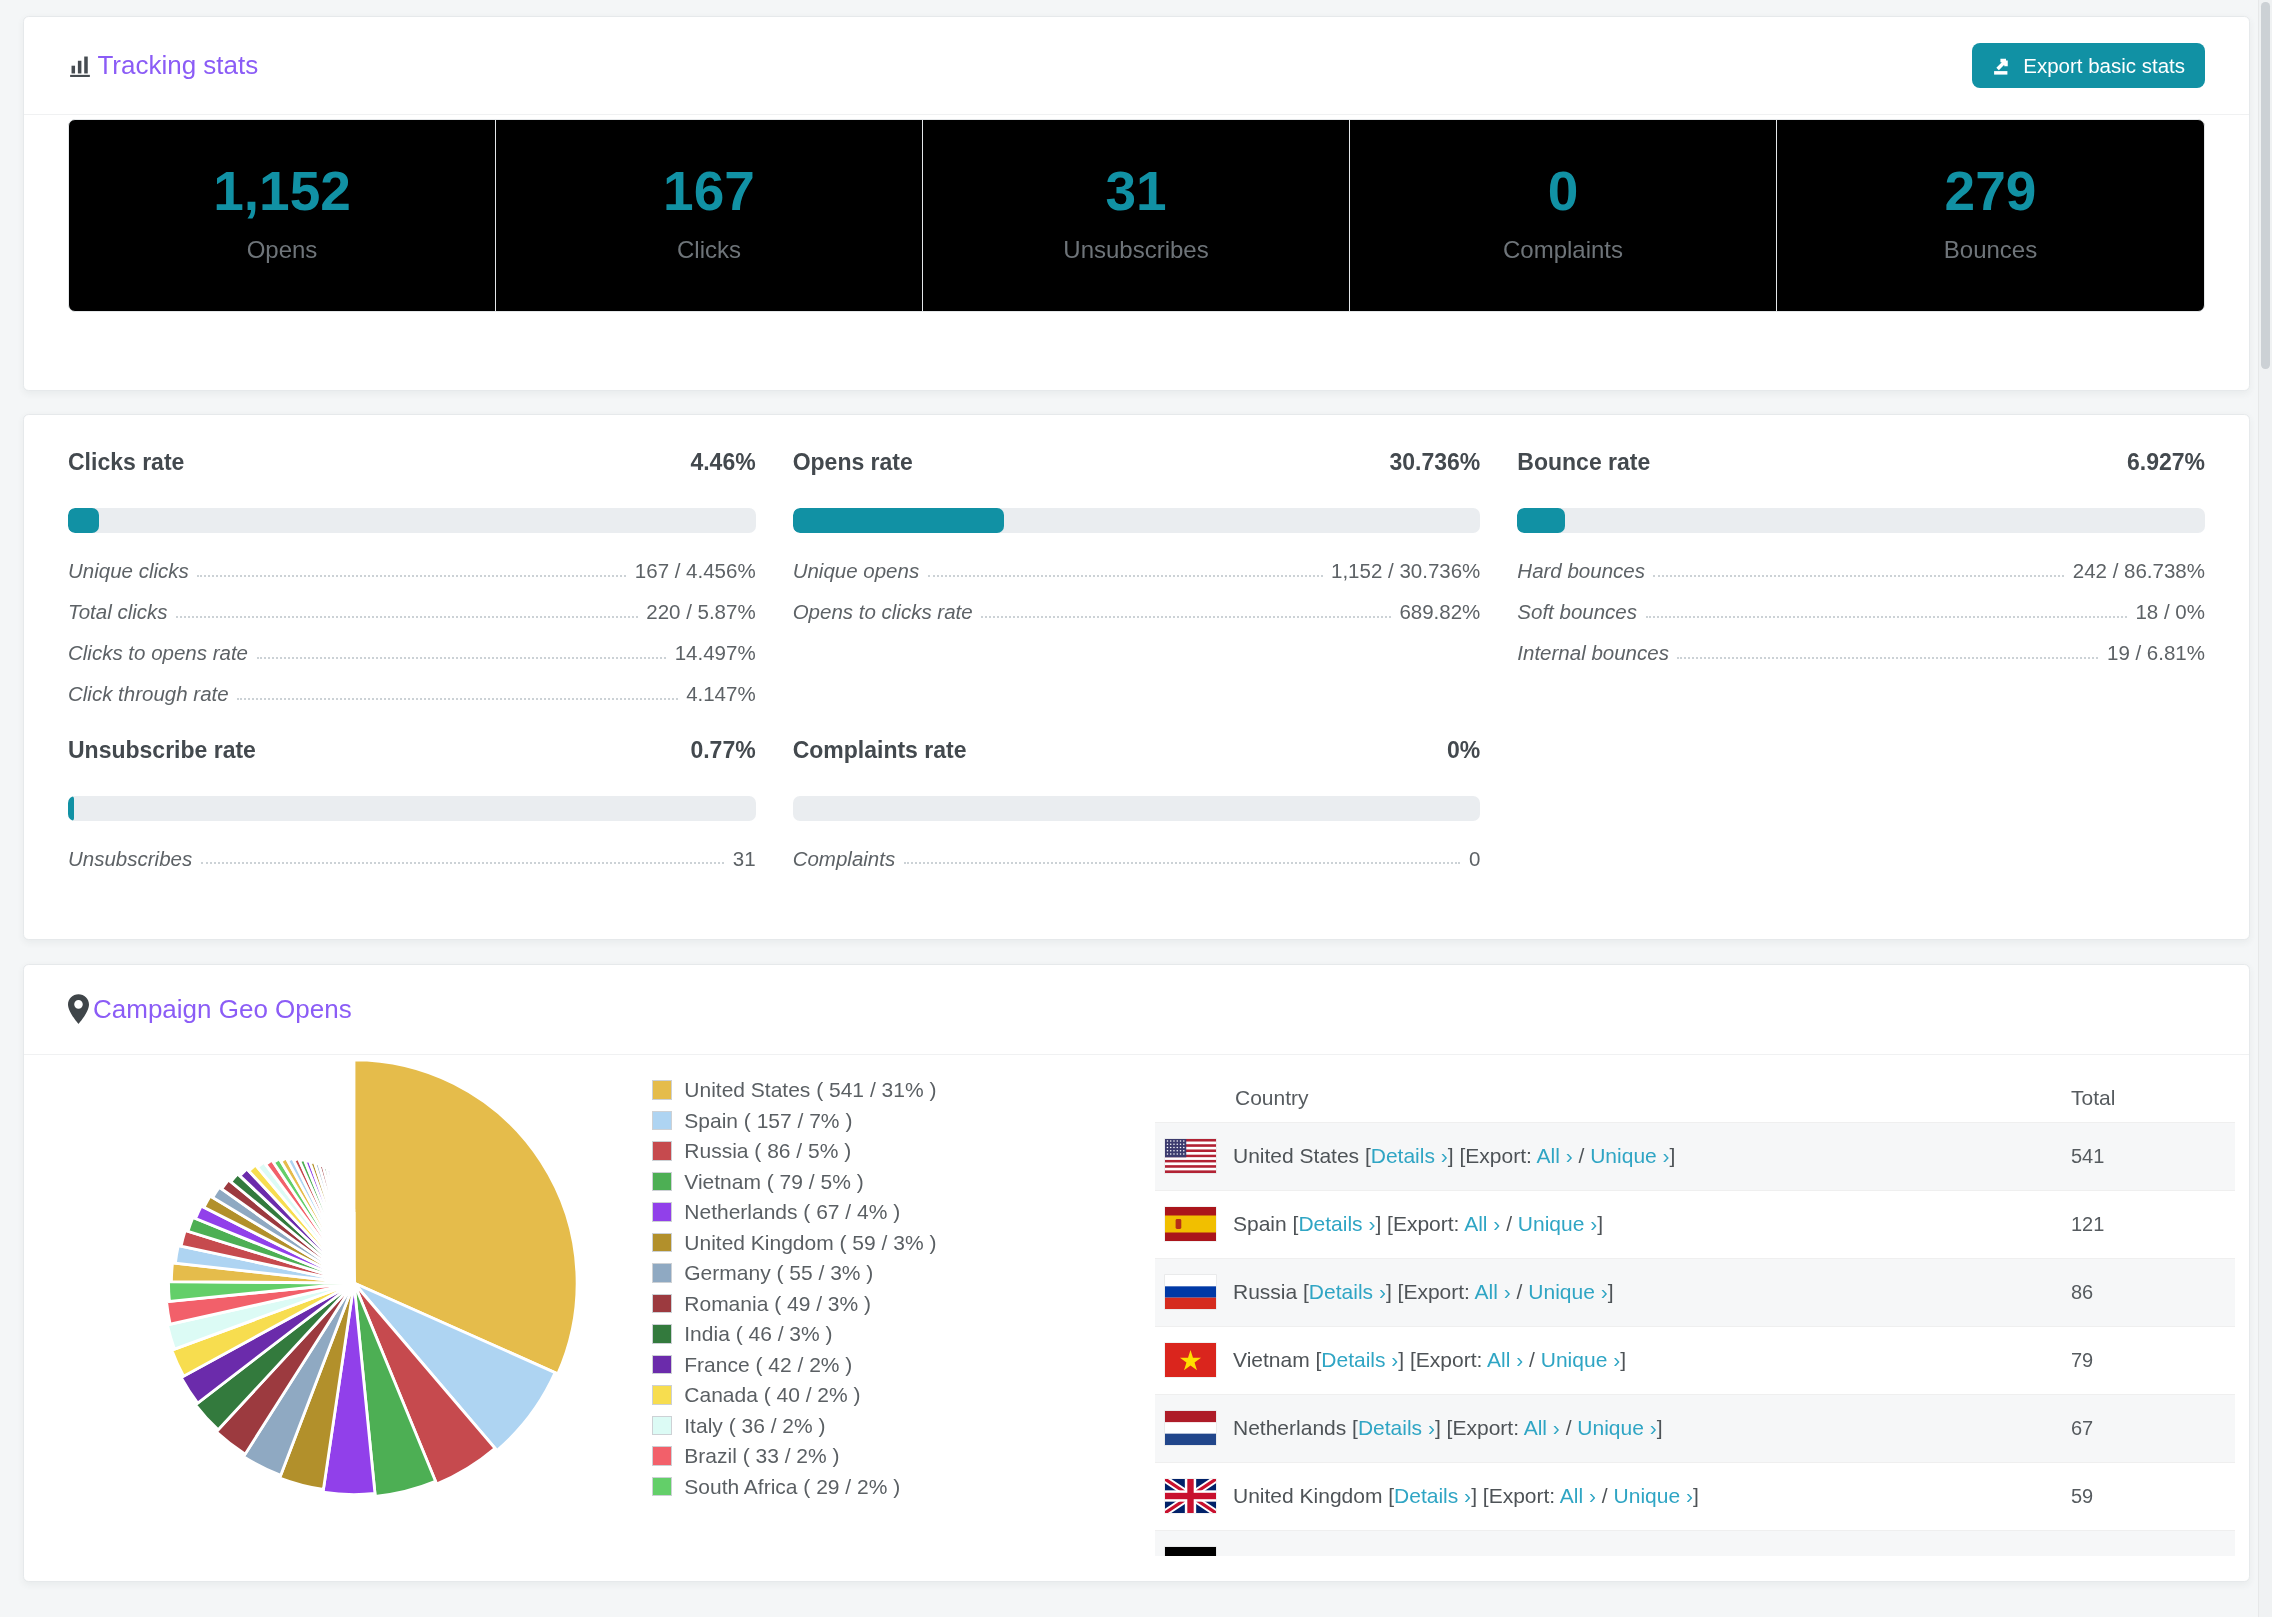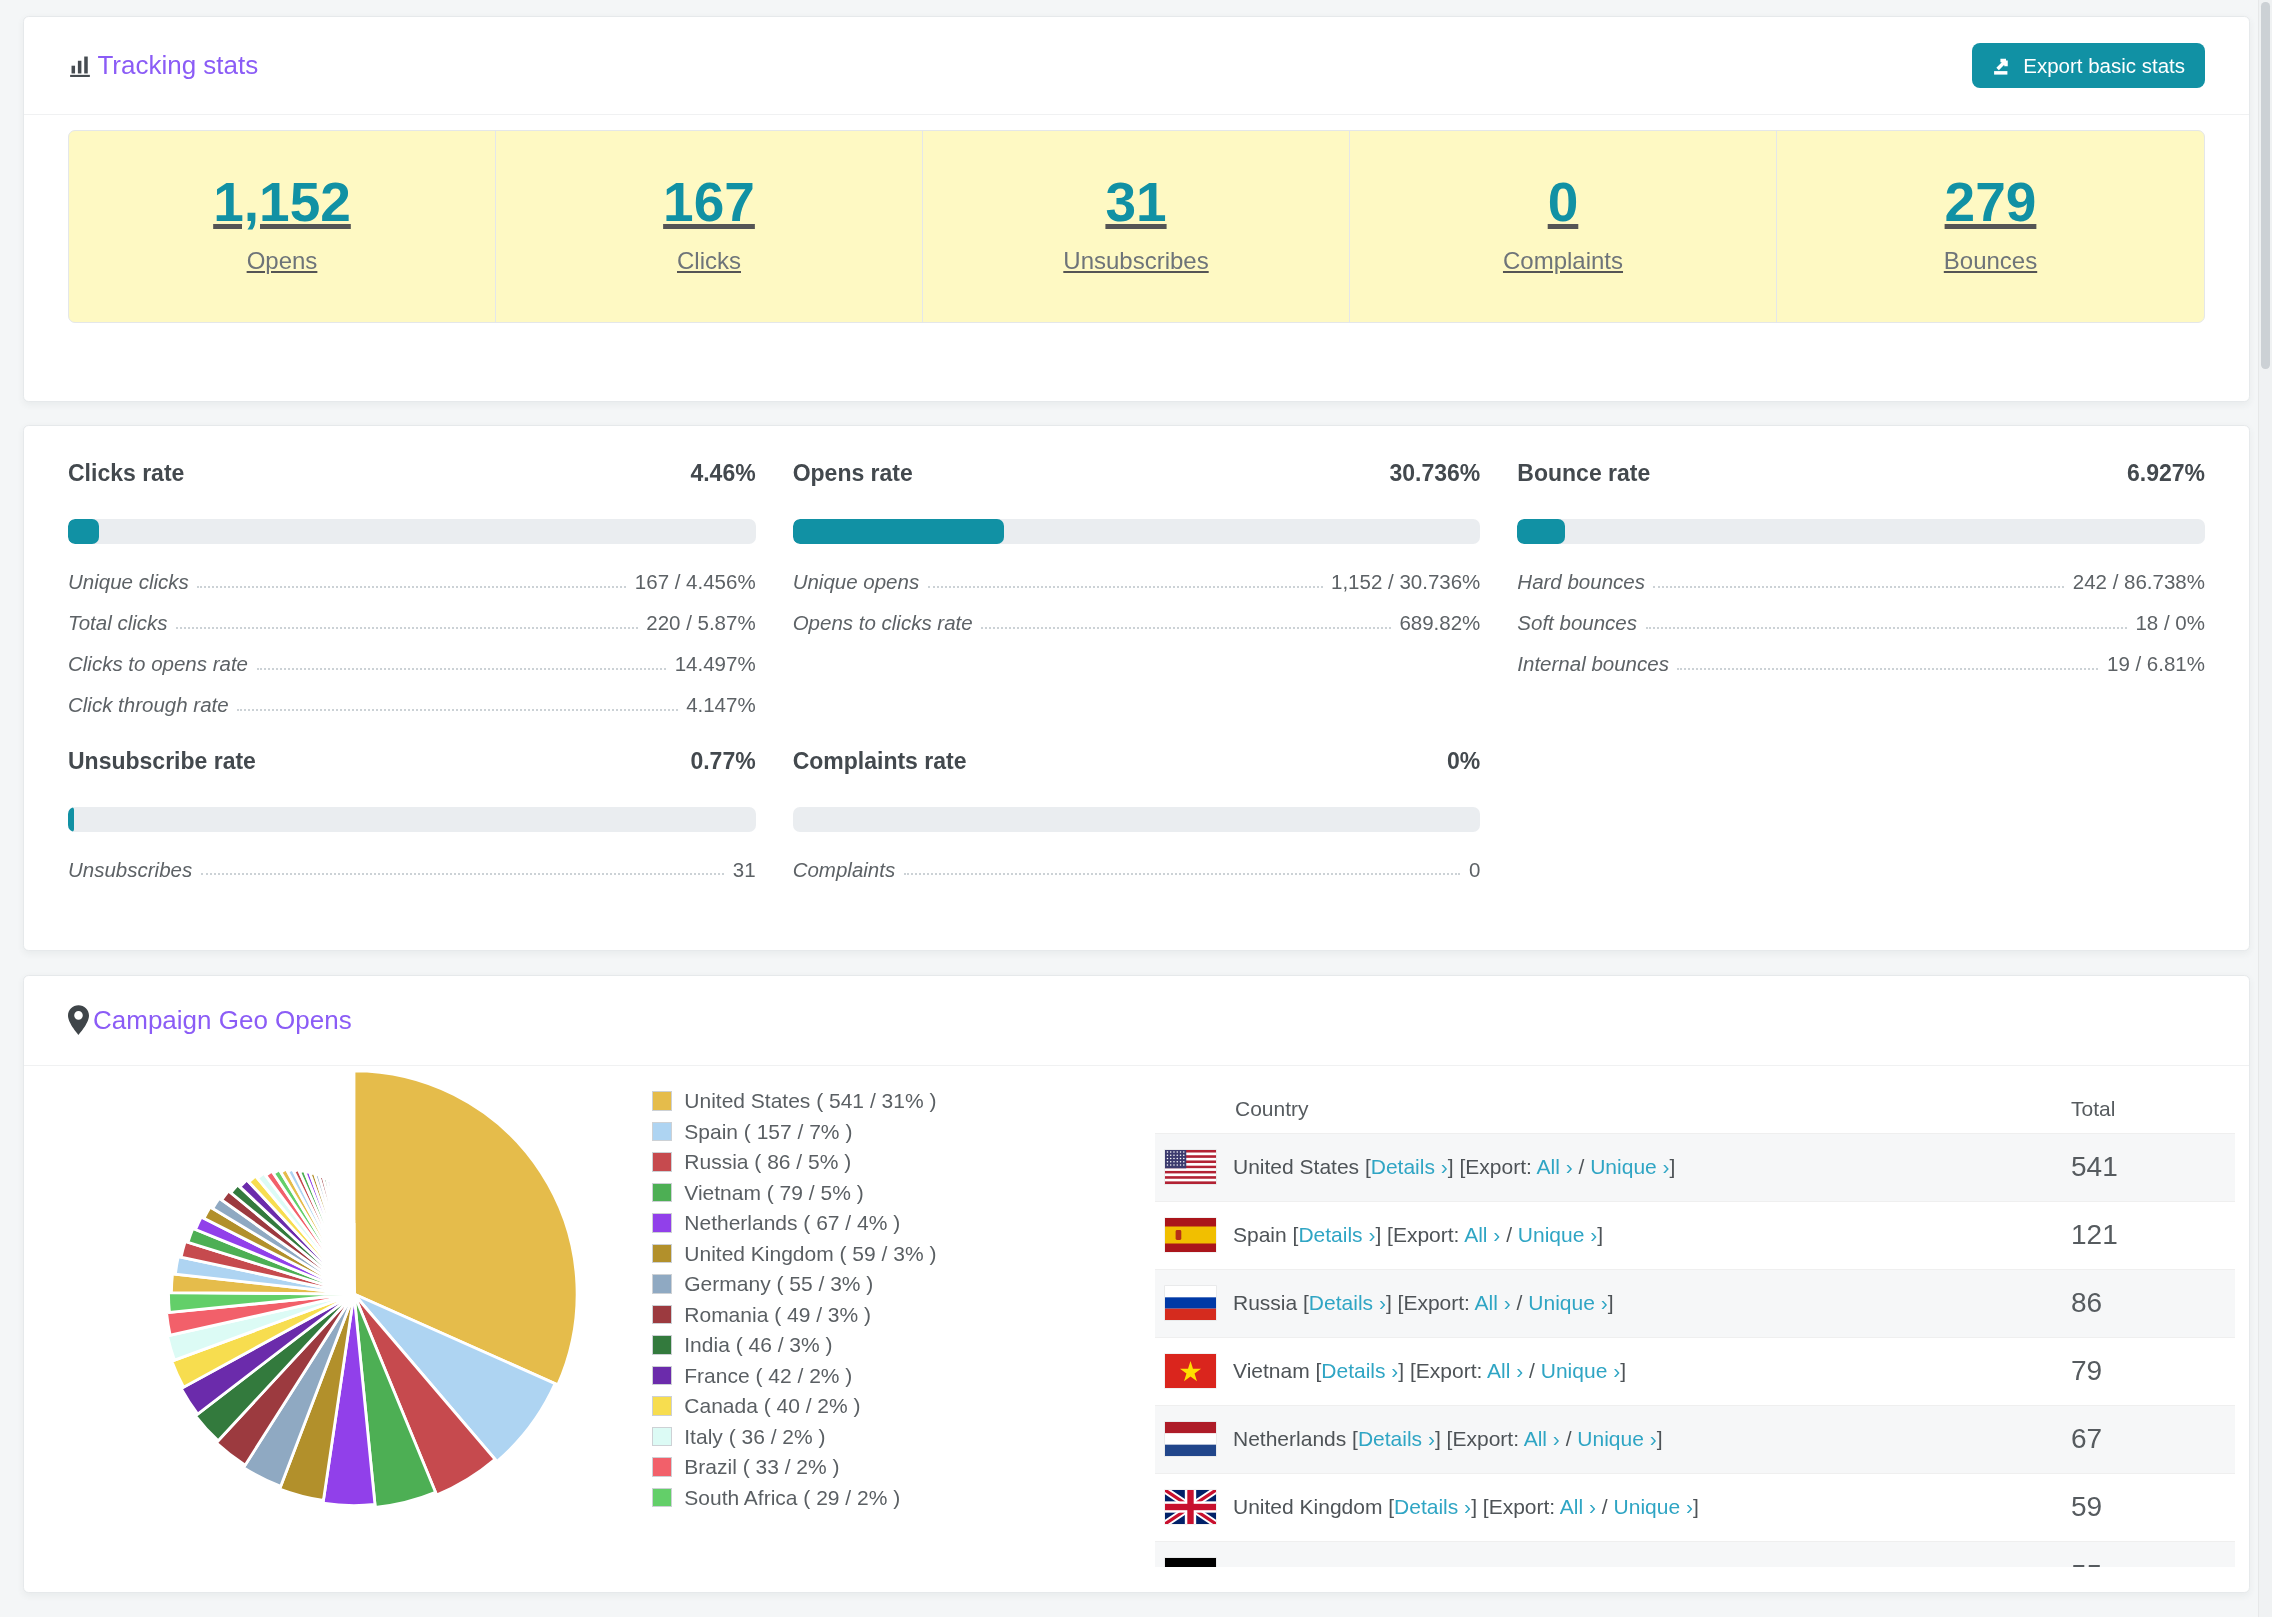--- a/index.html
+++ b/index.html
@@ -8,22 +8,22 @@
   .card{background:#fff;border:0.7px solid #e6e9eb;border-radius:5.6px;
     box-shadow:0 2.1px 7px rgba(50,60,70,.06);box-sizing:border-box;}
   .card-header{display:flex;align-items:center;justify-content:space-between;
     padding:0 44px;height:97px;border-bottom:1.4px solid #f0f1f2;}
   .card-title{display:flex;align-items:center;gap:4px;font-size:26px;color:#8b5cf6;}
   .icon{display:inline-flex;align-items:center;justify-content:center;}
   
   .export-btn{display:flex;align-items:center;gap:10px;background:var(--accent,#1191a4);
     color:#fff;border:none;border-radius:8px;font-size:20.5px;padding:0 20px;height:45px;
     font-family:inherit;cursor:pointer;}
-  .summary-row{display:grid;grid-template-columns:repeat(5,1fr);margin:15px 44px 0;
-    border:0.7px solid #e4e7e9;border-radius:7px;overflow:hidden;background:#fef9c3;text-decoration:underline;}
+  .summary-row{display:grid;grid-template-columns:repeat(5,1fr);margin:4px 44px 0;
+    border:0.7px solid #e4e7e9;border-radius:7px;overflow:hidden;background:#000000;}
   .sum-box{border-right:0.7px solid #e4e7e9;text-align:center;padding:44px 0 47px;}
   .sum-box:last-child{border-right:none;}
   .sum-value{font-size:55px;font-weight:700;color:var(--accent,#1191a4);line-height:1;}
   .sum-label{font-size:24px;color:#6e7479;margin-top:17px;}
   .card1{padding-bottom:78px;}
   
   .card2{margin-top:23px;padding:34px 44px 68px;}
   .rates-grid{display:grid;grid-template-columns:repeat(3,1fr);column-gap:37px;row-gap:31px;}
   .rate-head{display:flex;justify-content:space-between;align-items:baseline;height:28px;
     font-size:23px;font-weight:700;color:#43494e;}
@@ -48,21 +48,21 @@
   .th-country{position:absolute;left:80px;}
   .th-total{position:absolute;left:916px;}
   .geo-row{position:relative;height:67px;display:flex;align-items:center;
     border-top:0.7px solid #efefef;}
   .geo-row:nth-child(odd){background:#f6f7f8;}
   .flag{margin-left:10px;width:51px;height:34px;flex:0 0 51px;display:inline-flex;
     box-shadow:0 0 0 0.7px rgba(0,0,0,.08);}
   .flag svg{display:block;}
   .geo-row-text{margin-left:17px;font-size:21px;color:#4e5357;white-space:nowrap;}
   .lnk{color:var(--link,#2fa5c4);text-decoration:none;cursor:pointer;}
-  .geo-total{position:absolute;left:916px;font-size:28px;color:#565b5f;}
+  .geo-total{position:absolute;left:916px;font-size:20px;color:#565b5f;}
   
   .scrollbar-track{position:fixed;right:0;top:0;width:12.7px;height:100%;
     background:#f0f2f3;border-left:0.7px solid #e6e8e9;}
   .scrollbar-thumb{position:absolute;top:2.1px;left:2.1px;width:8.5px;height:367px;
     border-radius:4.2px;background:#ccd1d5;}
 </style>
 </head>
 <body>
 
 <div class="page">

